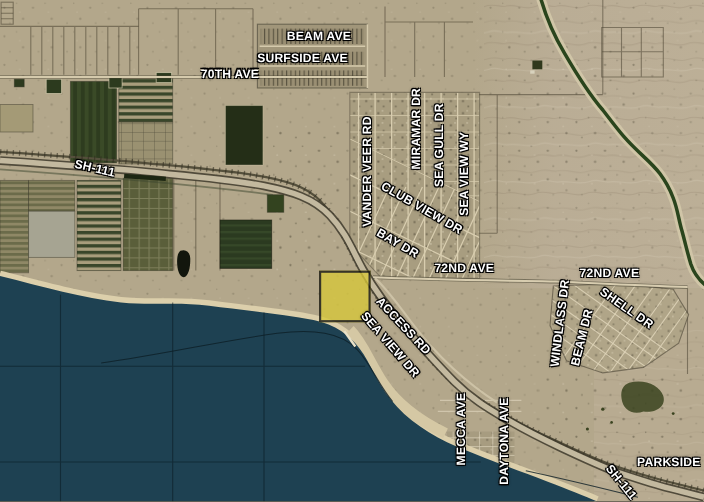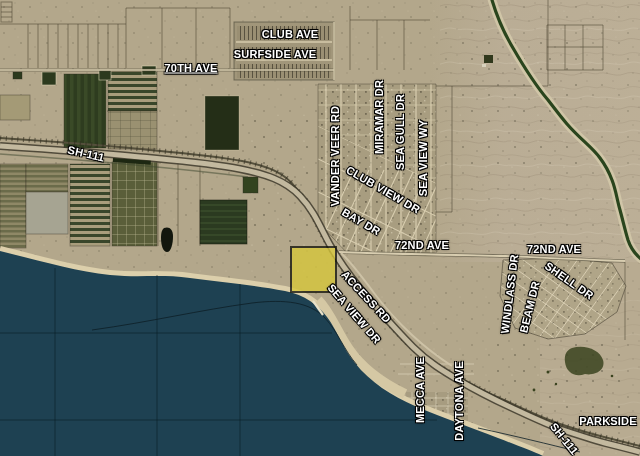--- a/index.html
+++ b/index.html
@@ -237,23 +237,23 @@
     <path d="M572,348 C585,344 600,350 603,360 C606,370 595,376 585,374 C575,378 566,372 565,362 C564,354 567,350 572,348 Z" fill="#3a431f" opacity="0.85"></path>
     <circle cx="548" cy="372" r="1.5" fill="#3a431f"></circle>
         <circle cx="556" cy="384" r="1.2" fill="#3a431f"></circle>
     <circle cx="534" cy="390" r="1.4" fill="#3a431f"></circle>
         <circle cx="612" cy="376" r="1.3" fill="#3a431f"></circle>
   </g>
 </svg>
 
 <div id="parcel" style="left: 290px; top: 246px; width: 47px; height: 47px;"></div>
 <div id="labels">
-      <div class="street-label" style="left: 290px; top: 34px; transform: translate(-50%, -50%) rotate(0deg);">CLUB AVE</div>
+      <div class="street-label" style="left: 290px; top: 34px; transform: translate(-50%, -50%) rotate(0deg);">BEAM AVE</div>
       <div class="street-label" style="left: 275px; top: 54px; transform: translate(-50%, -50%) rotate(0deg);">SURFSIDE AVE</div>
-      <div class="street-label" style="left: 191px; top: 68px; transform: translate(-50%, -50%) rotate(0deg); text-decoration: underline;">70TH AVE</div>
+      <div class="street-label" style="left: 209px; top: 68px; transform: translate(-50%, -50%) rotate(0deg);">70TH AVE</div>
       <div class="street-label" style="left: 86px; top: 154px; transform: translate(-50%, -50%) rotate(13deg);">SH-111</div>
       <div class="street-label" style="left: 335px; top: 156px; transform: translate(-50%, -50%) rotate(-90deg);">VANDER VEER RD</div>
       <div class="street-label" style="left: 379px; top: 117px; transform: translate(-50%, -50%) rotate(-90deg);">MIRAMAR DR</div>
       <div class="street-label" style="left: 400px; top: 132px; transform: translate(-50%, -50%) rotate(-90deg);">SEA GULL DR</div>
       <div class="street-label" style="left: 423px; top: 158px; transform: translate(-50%, -50%) rotate(-90deg);">SEA VIEW WY</div>
       <div class="street-label" style="left: 383px; top: 190px; transform: translate(-50%, -50%) rotate(30deg);">CLUB VIEW DR</div>
       <div class="street-label" style="left: 361px; top: 222px; transform: translate(-50%, -50%) rotate(30deg);">BAY DR</div>
       <div class="street-label" style="left: 422px; top: 245px; transform: translate(-50%, -50%) rotate(0deg);">72ND AVE</div>
       <div class="street-label" style="left: 554px; top: 249px; transform: translate(-50%, -50%) rotate(0deg);">72ND AVE</div>
       <div class="street-label" style="left: 569px; top: 281px; transform: translate(-50%, -50%) rotate(35deg);">SHELL DR</div>

